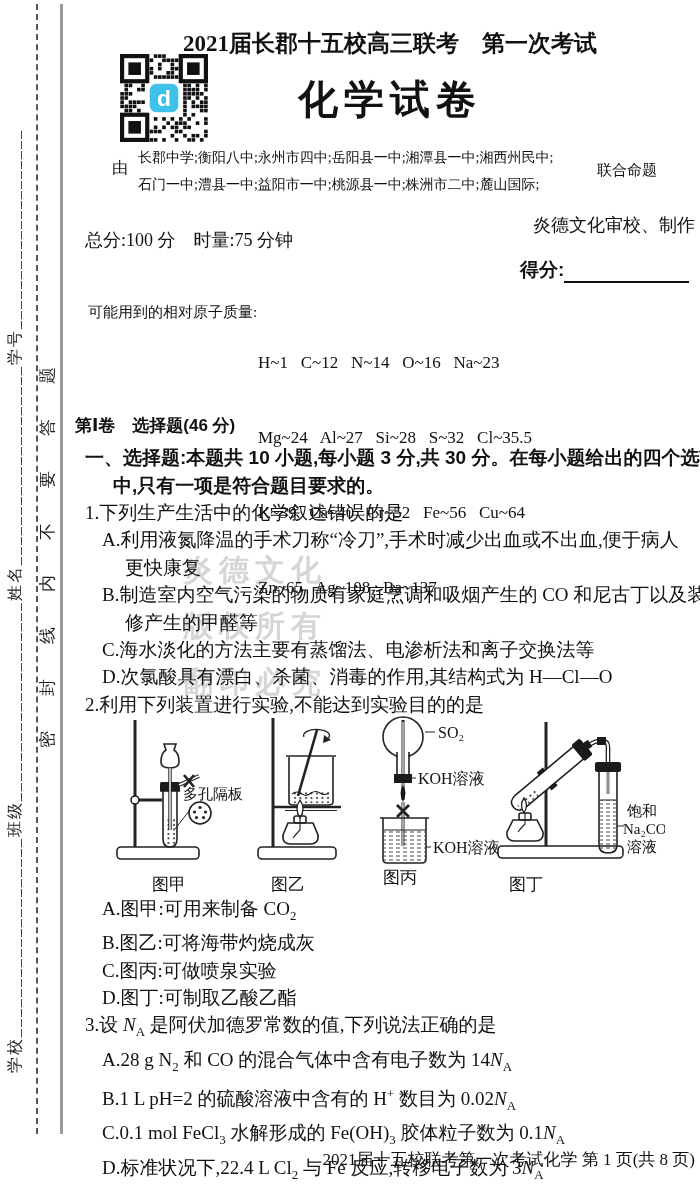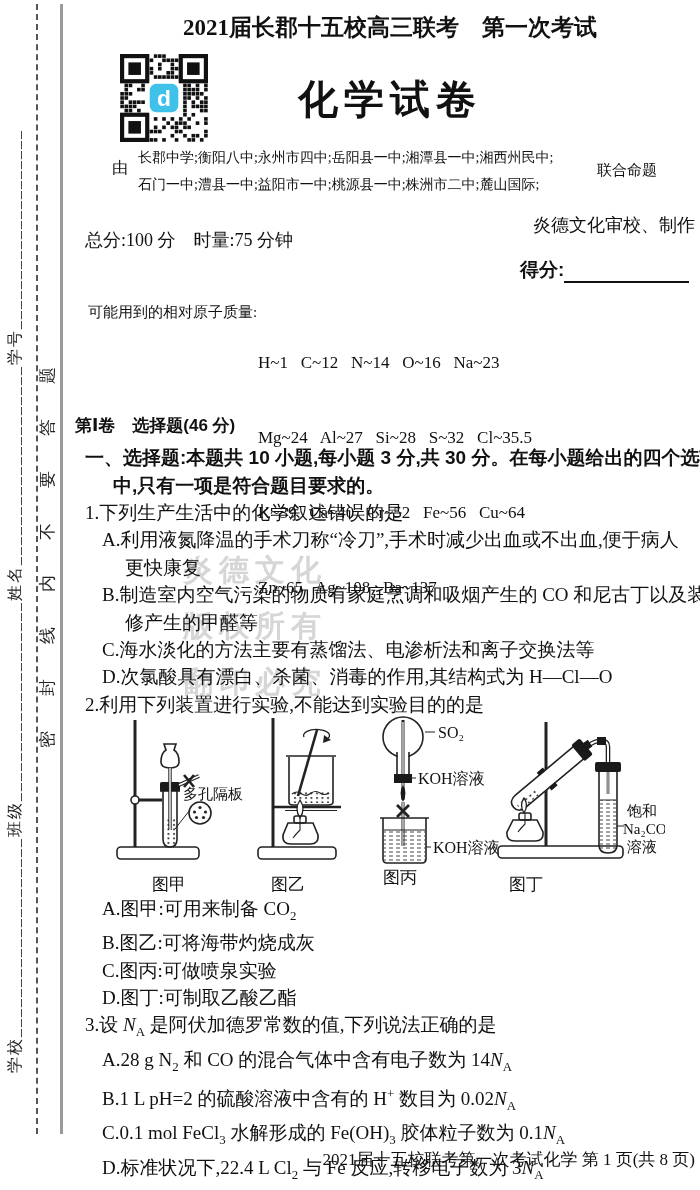--- a/index.html
+++ b/index.html
@@ -7,21 +7,21 @@
         font-family:"Liberation Serif","DejaVu Serif",serif;color:#111;}
   .sans{font-family:"Liberation Sans","DejaVu Sans",sans-serif;}
   
   .sb-fields{position:absolute;left:-484px;top:590px;width:1000px;height:22px;text-align:center;
              transform:rotate(-90deg);font-size:16px;letter-spacing:2px;color:#222;white-space:nowrap;}
   .sb-dash{position:absolute;left:36px;top:4px;height:1130px;width:0;border-left:2px dashed #555;}
   .sb-seal{position:absolute;left:-178px;top:529px;width:450px;height:22px;text-align:center;
            transform:rotate(-90deg);font-size:17px;letter-spacing:35px;color:#222;white-space:nowrap;}
   .sb-solid{position:absolute;left:60px;top:4px;height:1130px;width:2.5px;background:#9a9a9a;}
   
-  .header-title{position:absolute;left:85px;top:12px;width:610px;text-align:center;
+  .header-title{position:absolute;left:85px;top:28px;width:610px;text-align:center;
                 font-size:23px;font-weight:bold;white-space:nowrap;}
   .qr{position:absolute;left:117px;top:54px;}
   .subject{position:absolute;left:85px;top:72px;width:610px;text-align:center;
            font-size:40px;font-weight:bold;letter-spacing:6px;white-space:nowrap;}
   .byline-prefix{position:absolute;left:112px;top:158px;font-size:16px;}
   .schools{position:absolute;left:138px;top:144px;width:460px;font-size:14px;line-height:27px;white-space:nowrap;}
   .byline-suffix{position:absolute;left:597px;top:161px;font-size:15px;white-space:nowrap;}
   .review{position:absolute;left:85px;top:213px;width:610px;text-align:right;
           font-weight:normal;font-size:18px;white-space:nowrap;}
   .scoreinfo{position:absolute;left:85px;top:228px;width:610px;text-align:left;font-size:18px;white-space:nowrap;}

